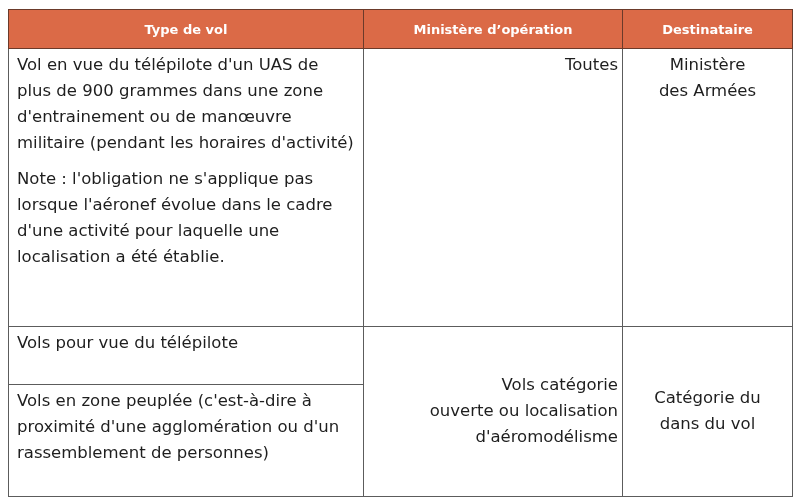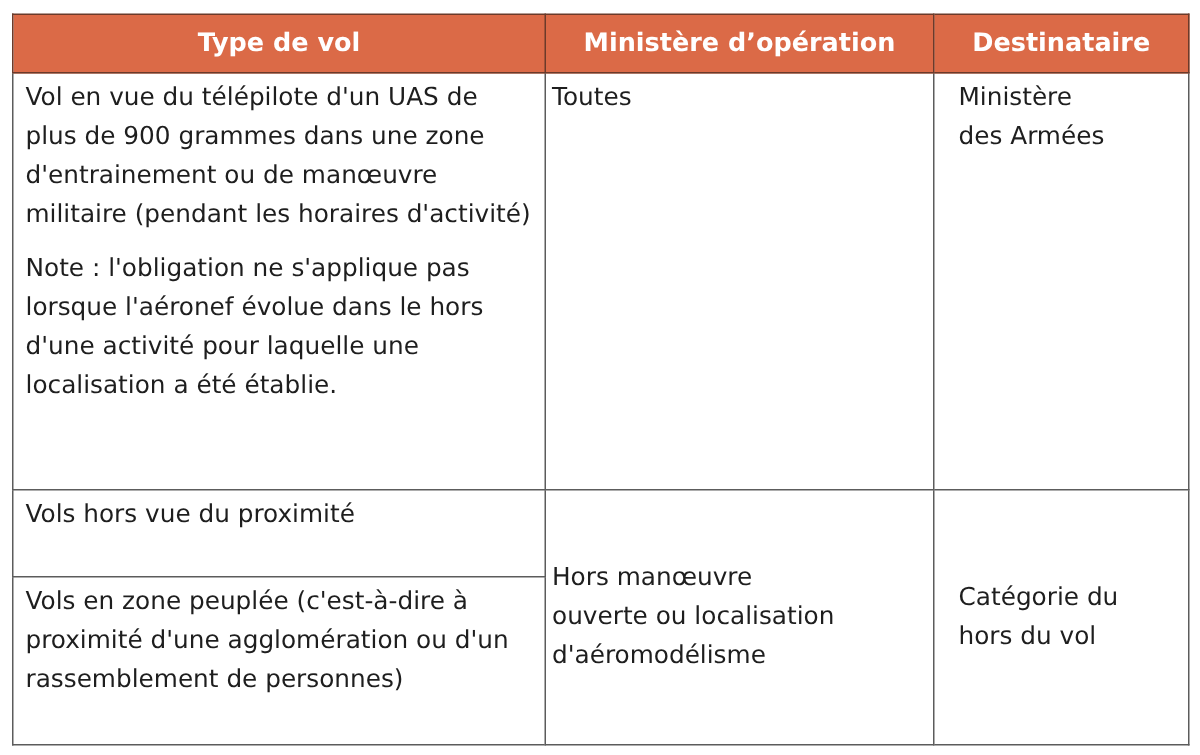--- a/index.html
+++ b/index.html
@@ -10,77 +10,77 @@
       border-collapse: collapse;
       font-family: "DejaVu Sans", sans-serif;
       color: #1e1e1e;
       table-layout: fixed;
     }
     .tbl th, .tbl td { border: 1.5px solid #5c5c5c; }
     .tbl th {
       background: #db6a47;
       color: #ffffff;
       font-weight: bold;
-      font-size: 17px;
+      font-size: 13px;
       height: 38px;
       padding: 0;
       text-align: center;
       vertical-align: middle;
       border-color: #6b3a2a;
     }
     .tbl td {
       font-size: 16.5px;
       line-height: 26px;
       vertical-align: top;
     }
     .c1 { width: 354px; padding: 3px 8px 3px 8px; text-align: left; }
-    .c2 { width: 258px; text-align: left; padding: 3px 4px; }
-    .c3 { padding: 3px 16px; }
+    .c2 { width: 258px; text-align: right; padding: 3px 4px; }
+    .c3 { text-align: center; padding: 3px 4px; }
     .mid { vertical-align: middle !important; }
     .para { display: block; }
     .para + .para { margin-top: 10px; }
     .line { display: block; }
   </style>
 </head>
 <body>
 
 <table class="tbl">
   <thead>
     <tr>
       <th class="c1h" style="width:354px">Type de vol</th>
       <th style="width:258px">Ministère d’opération</th>
       <th>Destinataire</th>
     </tr>
   </thead>
   <tbody>
     <tr style="height:277px">
       <td class="c1">
         <span class="para">Vol en vue du télépilote d'un UAS de plus de 900 grammes dans une zone d'entrainement ou de manœuvre militaire (pendant les horaires d'activité)</span>
-        <span class="para">Note : l'obligation ne s'applique pas lorsque l'aéronef évolue dans le hors d'une activité pour laquelle une localisation a été établie.</span>
+        <span class="para">Note : l'obligation ne s'applique pas lorsque l'aéronef évolue dans le cadre d'une activité pour laquelle une localisation a été établie.</span>
       </td>
       <td class="c2">
         <span>Toutes</span>
       </td>
       <td class="c3">
         <span class="line">Ministère</span>
         <span class="line">des Armées</span>
       </td>
     </tr>
     <tr style="height:58px">
       <td class="c1">
-        <span>Vols hors vue du proximité</span>
+        <span>Vols pour vue du télépilote</span>
       </td>
       <td class="c2 mid" rowspan="2">
-        <span class="line">Hors manœuvre</span>
+        <span class="line">Vols catégorie</span>
         <span class="line">ouverte ou localisation</span>
         <span class="line">d'aéromodélisme</span>
       </td>
       <td class="c3 mid" rowspan="2">
         <span class="line">Catégorie du</span>
-        <span class="line">hors du vol</span>
+        <span class="line">dans du vol</span>
       </td>
     </tr>
     <tr style="height:112px">
       <td class="c1">
         <span>Vols en zone peuplée (c'est-à-dire à proximité d'une agglomération ou d'un rassemblement de personnes)</span>
       </td>
     </tr>
   </tbody>
 </table>
 

